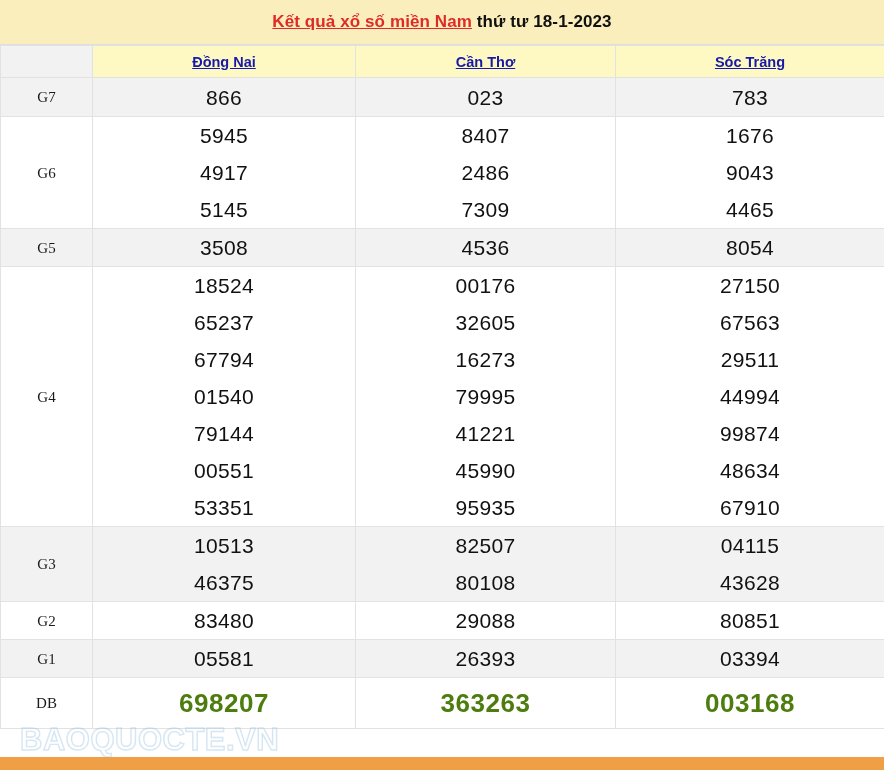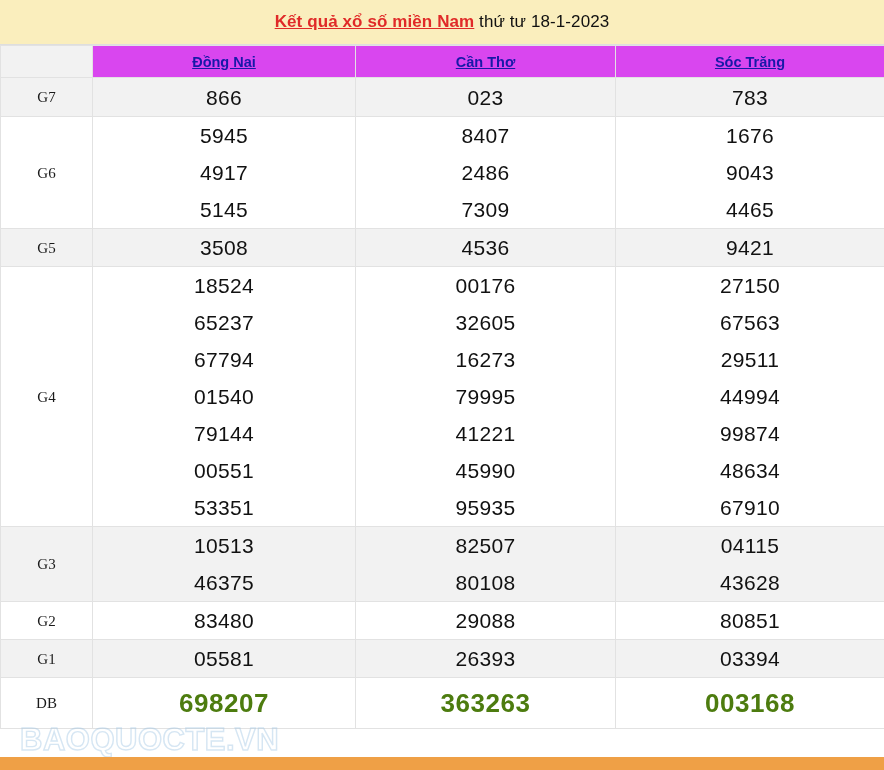--- a/index.html
+++ b/index.html
@@ -32,21 +32,21 @@
     white-space: nowrap;
     letter-spacing: 0.1px;
   }
   .banner-title-red {
     color: #e02a28;
     text-decoration: underline;
     font-weight: bold;
   }
   .banner-date {
     color: #101010;
-    font-weight: normal;
+    font-weight: bold;
   }
 
   
   .table-wrap {
     width: 884px;
     box-sizing: border-box;
     border-top: 1px solid #dedede;
   }
   table.lottery {
     width: 884px;
@@ -61,21 +61,21 @@
   table.lottery th,
   table.lottery td {
     border: 1px solid #e2e2e2;
     text-align: center;
     vertical-align: middle;
     padding: 0;
     box-sizing: border-box;
   }
 
   thead tr th {
-    background: #d946ef;
+    background: #fef9c3;
     height: 32px;
     padding: 4px 0 6px 0;
   }
   .prov-name {
     font-size: 14.5px;
     font-weight: bold;
     color: #1719a8;
     text-decoration: underline;
     white-space: nowrap;
   }
@@ -237,21 +237,21 @@
         <td>
           <span class="glabel">G5</span>
         </td>
         <td class="num-stack">
           <span class="num">3508</span>
         </td>
         <td class="num-stack">
           <span class="num">4536</span>
         </td>
         <td class="num-stack">
-          <span class="num">9421</span>
+          <span class="num">8054</span>
         </td>
       </tr>
 
       <tr class="row-plain r-g4">
         <td>
           <span class="glabel">G4</span>
         </td>
         <td class="num-stack">
           <span class="num">18524</span>
           <span class="num">65237</span>

